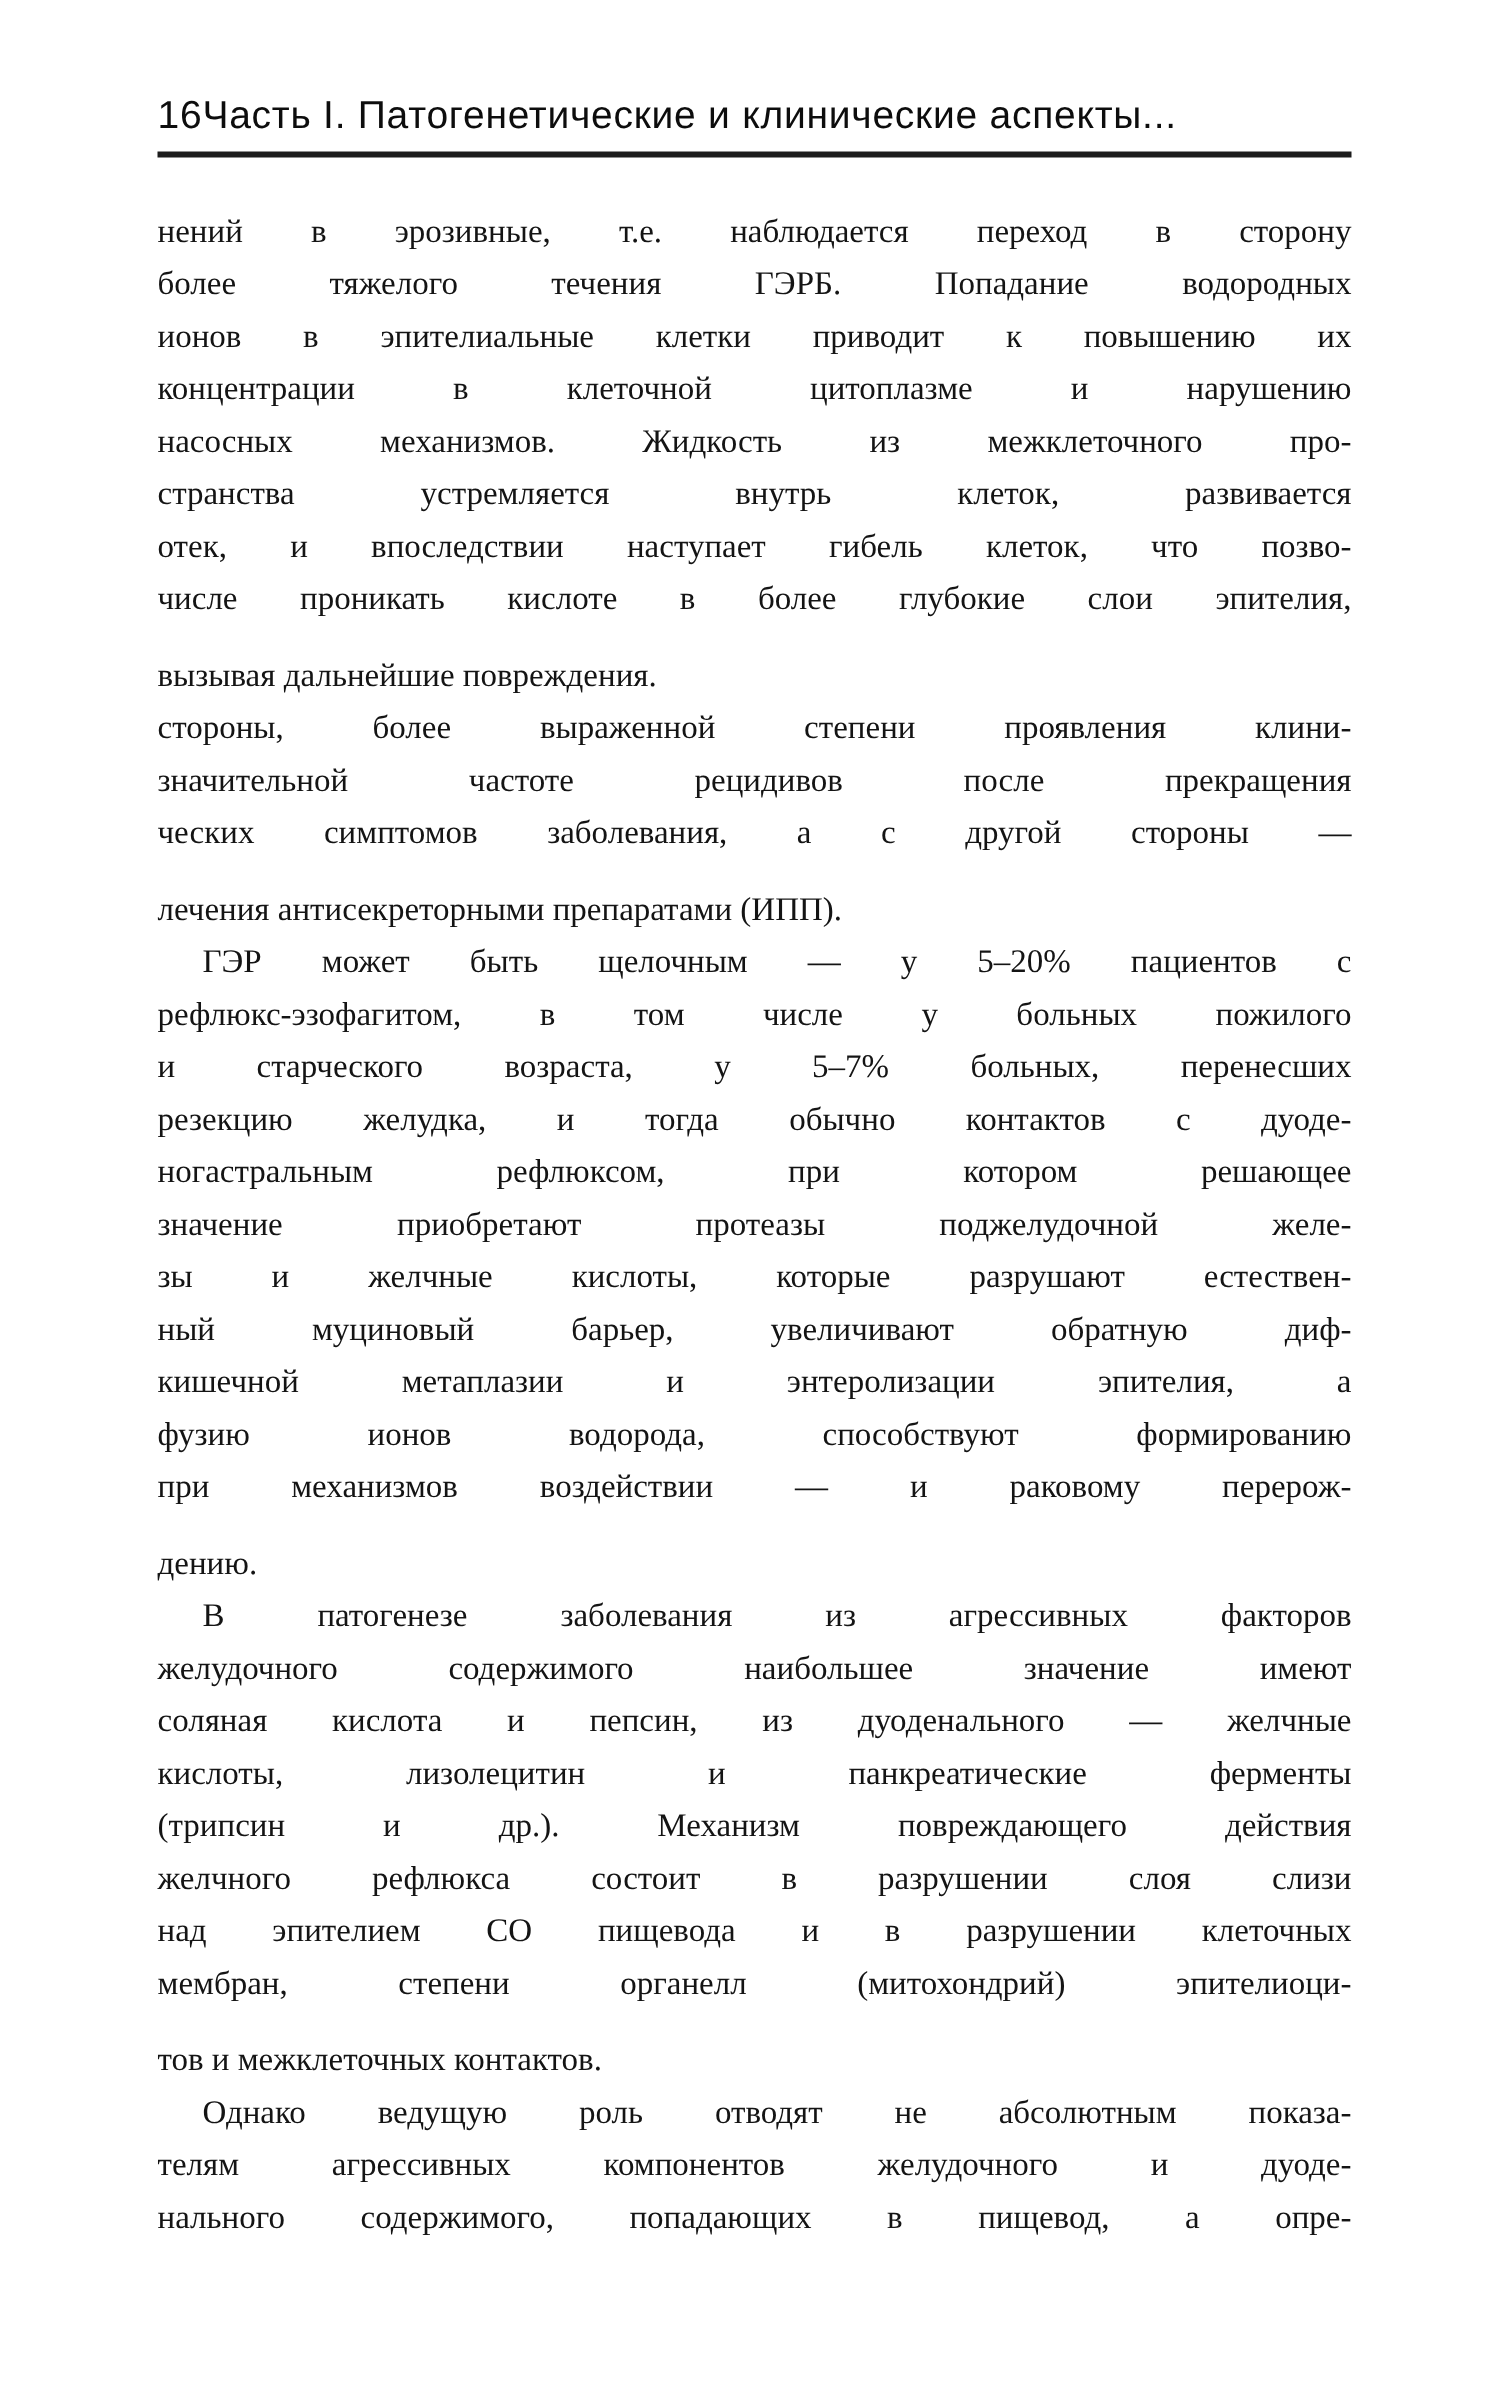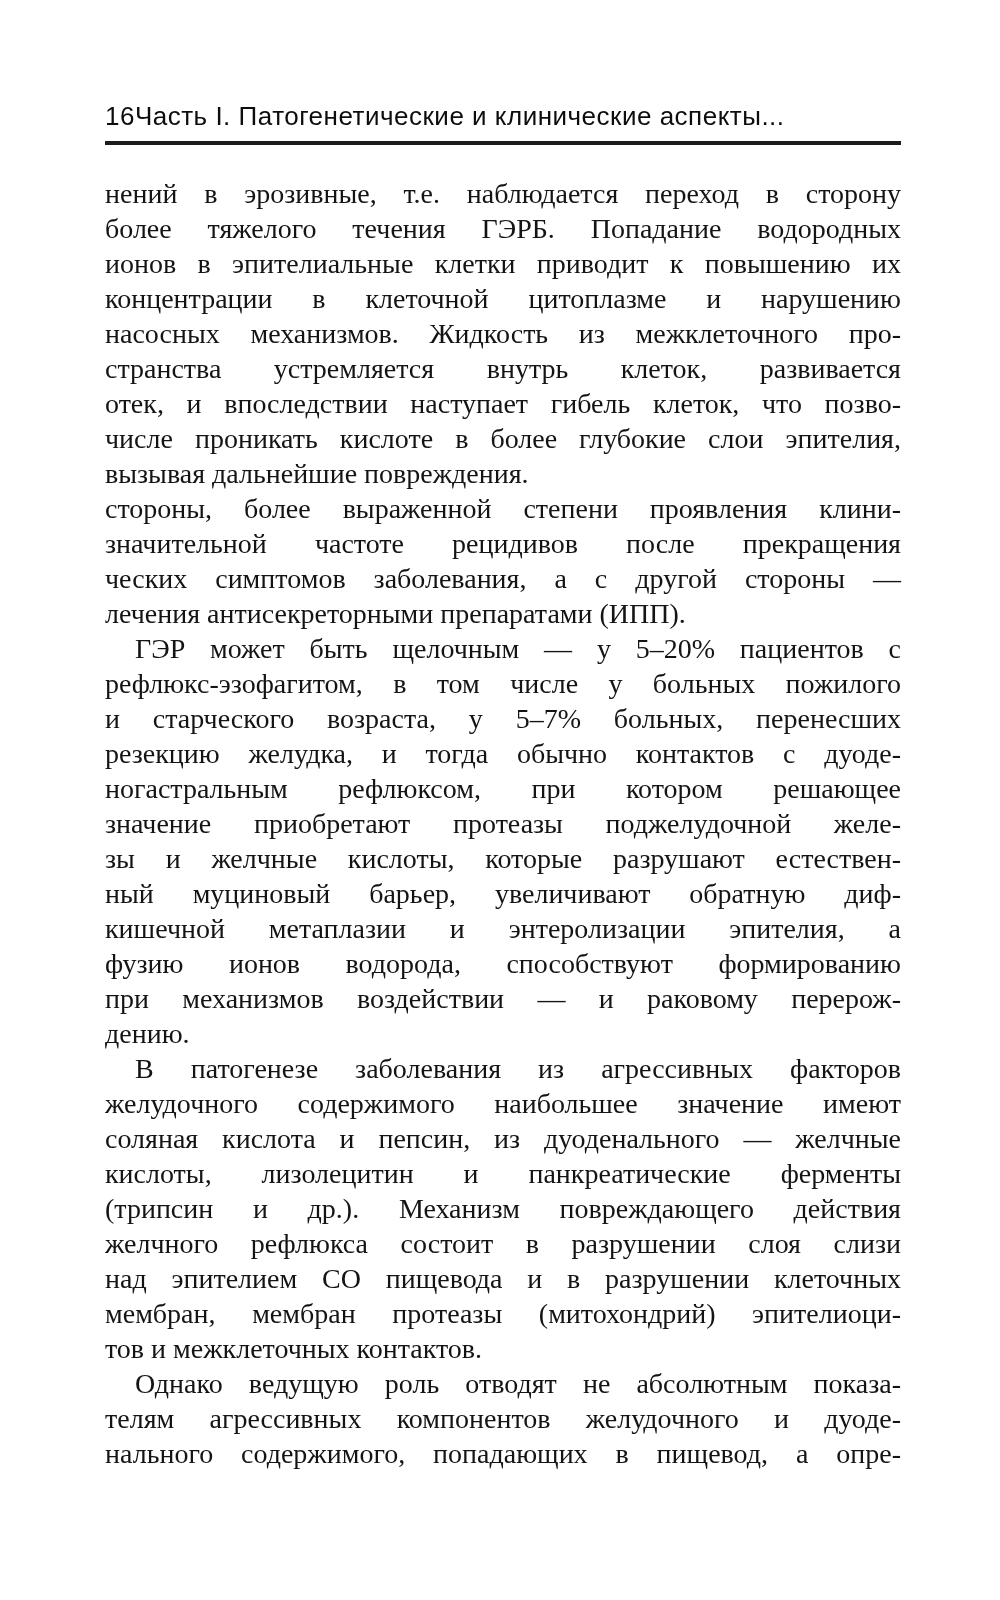--- a/index.html
+++ b/index.html
@@ -18,52 +18,53 @@
   .content {
     position: absolute;
     left: 105px;
     top: 0;
     width: 796px;
   }
   .header {
     display: flex;
     justify-content: space-between;
     align-items: baseline;
-    padding-top: 101px;
+    padding-top: 61px;
     padding-bottom: 9px;
     border-bottom: 4px solid #1c1c1c;
     font-family: "Liberation Sans", sans-serif;
     font-size: 26px;
     font-weight: 400;
     color: #0d0d0d;
     letter-spacing: 0.5px;
   }
   .header .page-num {
     flex: 0 0 auto;
   }
   .header .running-title {
     flex: 1 1 auto;
     text-align: left;
     white-space: nowrap;
   }
   .body-text {
     margin-top: 31px;
     font-family: "Liberation Serif", "DejaVu Serif", serif;
-    font-size: 28px;
+    font-size: 22px;
     line-height: 35px;
     color: #141414;
   }
   .line {
     text-align: justify;
     text-align-last: justify;
     white-space: normal;
   }
   .line.last {
     text-align: left;
     text-align-last: left;
+    margin-top: 16px;
   }
   .line.indent {
     text-indent: 30px;
   }
 </style>
 </head>
 <body>
 
 <div class="page">
   <div class="content">
@@ -99,21 +100,21 @@
         <div class="line">фузию ионов водорода, способствуют формированию</div>
         <div class="line">при механизмов воздействии — и раковому перерож-</div>
         <div class="line last">дению.</div>
         <div class="line indent">В патогенезе заболевания из агрессивных факторов</div>
         <div class="line">желудочного содержимого наибольшее значение имеют</div>
         <div class="line">соляная кислота и пепсин, из дуоденального — желчные</div>
         <div class="line">кислоты, лизолецитин и панкреатические ферменты</div>
         <div class="line">(трипсин и др.). Механизм повреждающего действия</div>
         <div class="line">желчного рефлюкса состоит в разрушении слоя слизи</div>
         <div class="line">над эпителием СО пищевода и в разрушении клеточных</div>
-        <div class="line">мембран, мембран протеазы (митохондрий) эпителиоци-</div>
+        <div class="line">мембран, степени органелл (митохондрий) эпителиоци-</div>
         <div class="line last">тов и межклеточных контактов.</div>
         <div class="line indent">Однако ведущую роль отводят не абсолютным показа-</div>
         <div class="line">телям агрессивных компонентов желудочного и дуоде-</div>
         <div class="line">нального содержимого, попадающих в пищевод, а опре-</div>
       </div>
 
   </div>
 </div>
 
 </body></html>

